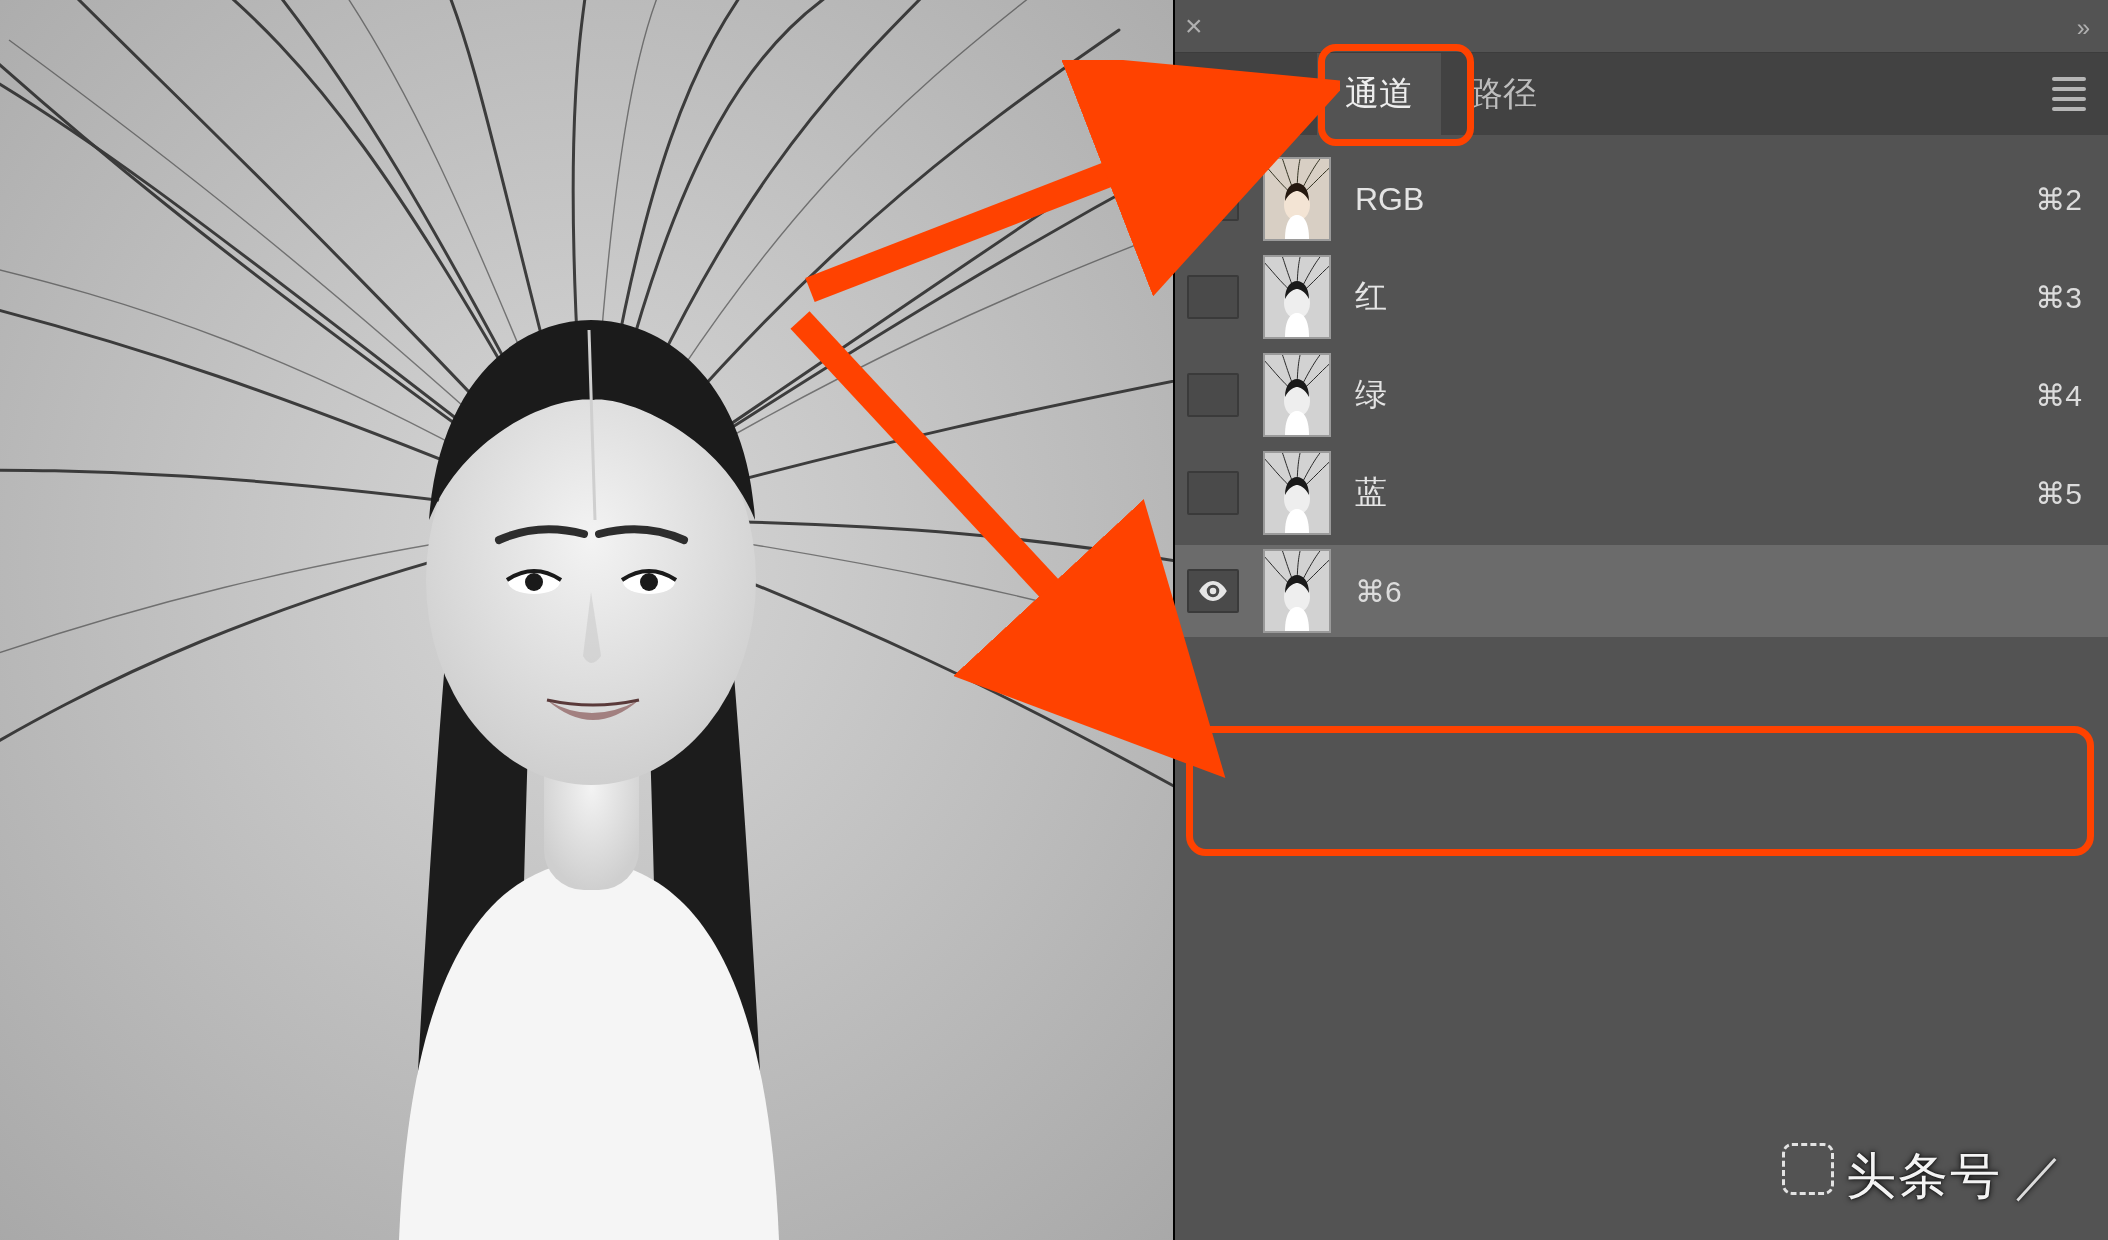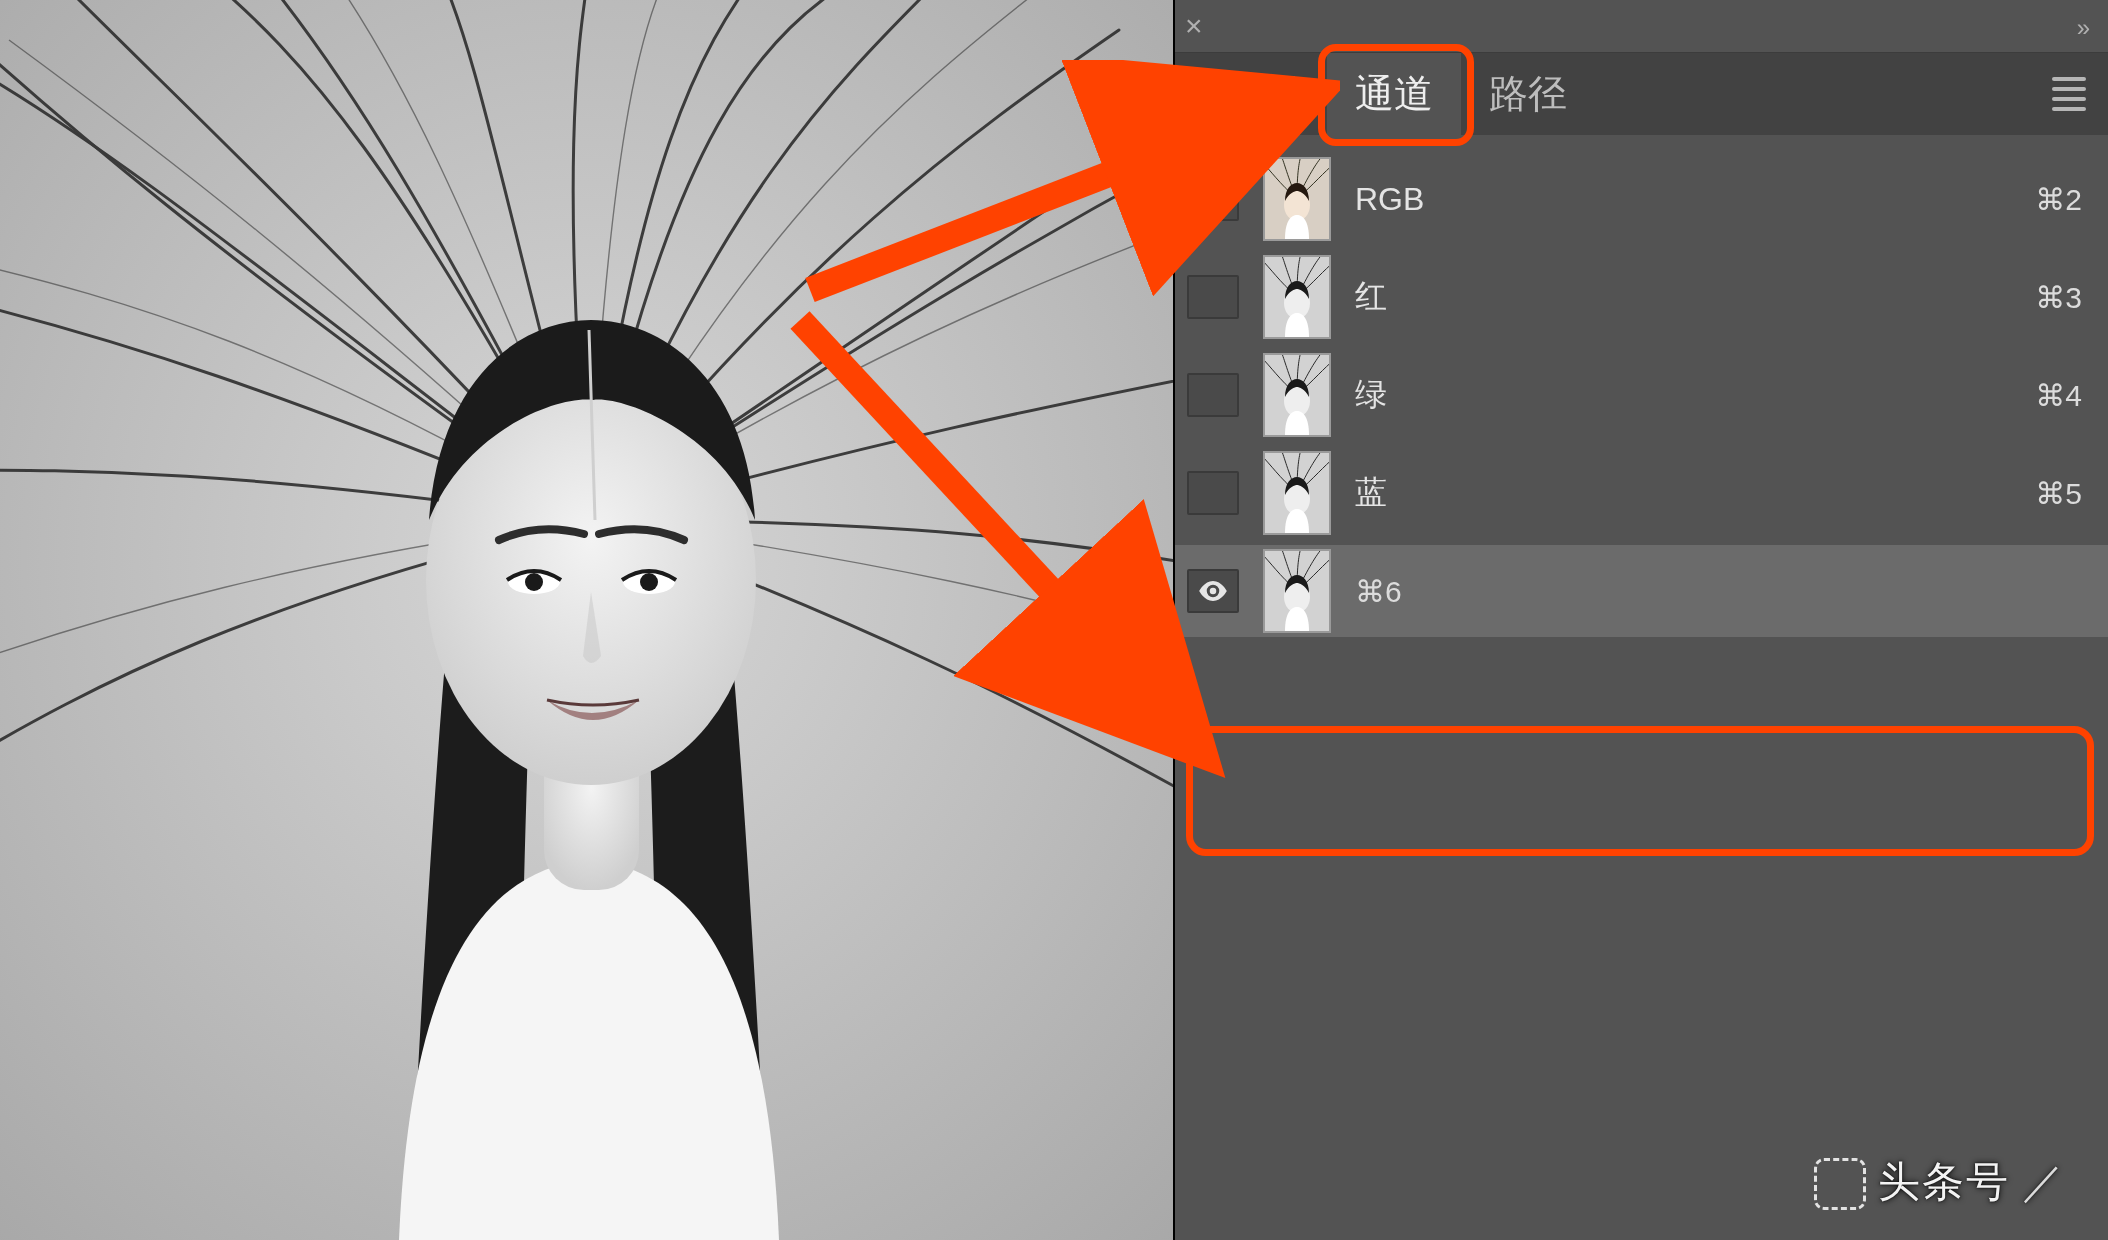--- a/index.html
+++ b/index.html
@@ -85,21 +85,21 @@
     height: 82px;
     background: #424242;
     padding-left: 18px;
     position: relative;
   }
   .tab {
     display: flex;
     align-items: center;
     justify-content: center;
     padding: 11px 28px;
-    font-size: 39px;
+    font-size: 34px;
     color: #bdbdbd;
     cursor: pointer;
     user-select: none;
     position: relative;
   }
   .tab.active {
     background: #535353;
     color: #eee;
   }
   .tab-menu {
@@ -202,24 +202,24 @@
     position: absolute;
     pointer-events: none;
   }
 
   
   .watermark {
     position: absolute;
     right: 42px;
     bottom: 30px;
     display: flex;
-    align-items: flex-end;
+    align-items: flex-start;
     gap: 12px;
     color: #f3f3f3;
-    font-size: 42px;
+    font-size: 50px;
     letter-spacing: 2px;
     text-shadow: 0 0 6px #000, 0 0 2px #000;
     user-select: none;
   }
   .watermark .wm-logo {
     width: 46px;
     height: 46px;
     border: 3px dashed #f3f3f3;
     border-radius: 10px;
     opacity: .9;

